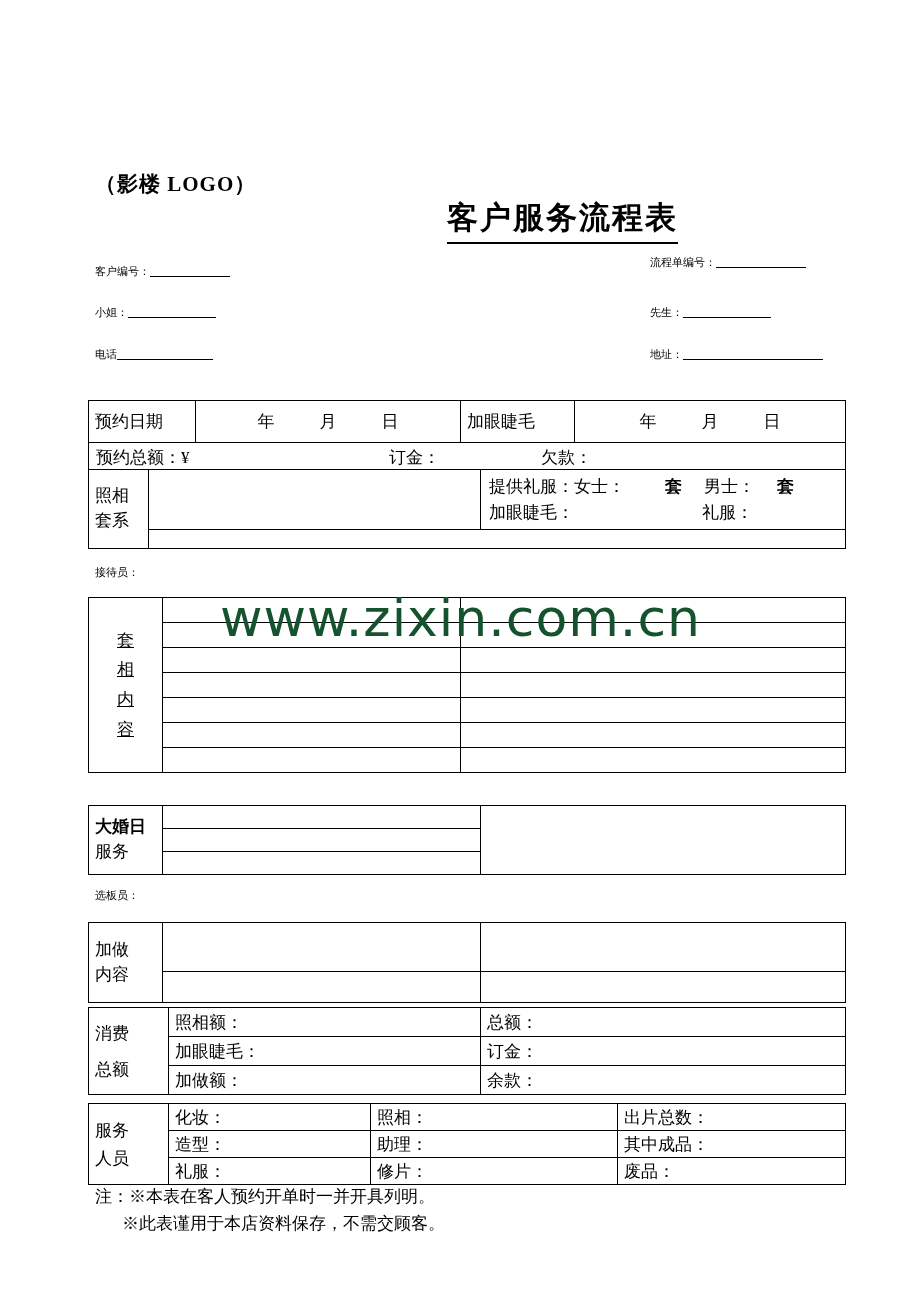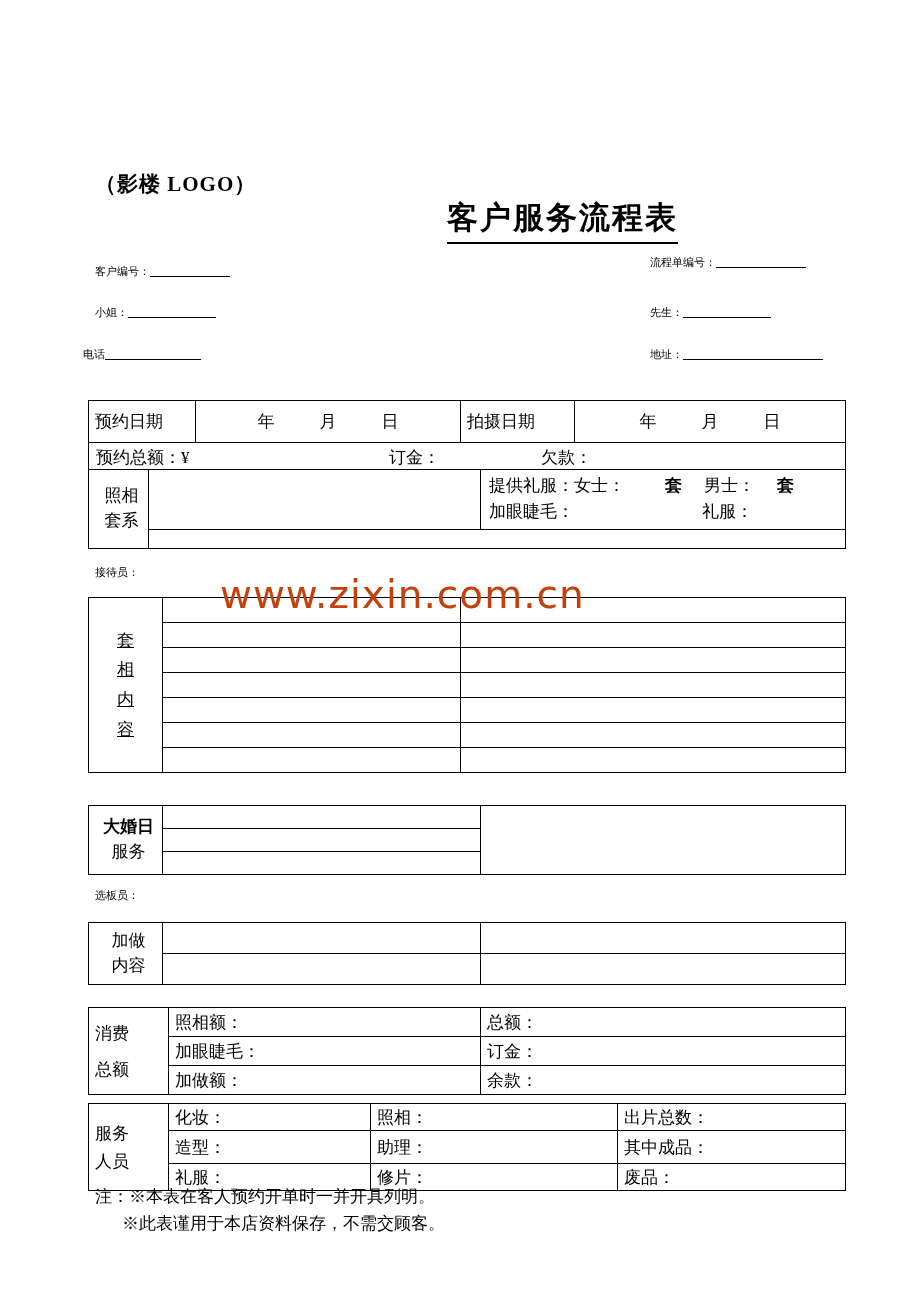--- a/index.html
+++ b/index.html
@@ -14,26 +14,26 @@
   .uline{display:inline-block;border-bottom:1px solid #000;height:16px;vertical-align:-2px;}
   table{border-collapse:collapse;table-layout:fixed;width:757px;}
   td{border:1px solid #000;font-size:17px;padding:0;vertical-align:middle;overflow:hidden;}
   .t-part + .t-part{margin-top:-1px;}
   td.lab{padding-left:6px;}
   .date-cell{display:flex;justify-content:center;gap:45px;}
   .totals{position:relative;height:26px;}
   .totals span{position:absolute;top:3px;white-space:nowrap;}
   .center{text-align:center;}
   .vert{width:19px;margin:0 auto;word-break:break-all;line-height:1.75;text-align:center;}
-  .dress{padding:4px 0 4px 8px;line-height:1.5;vertical-align:top;font-family:Liberation Mono, monospace;}
+  .dress{padding:4px 0 4px 8px;line-height:1.5;vertical-align:top;}
   .dress div{white-space:nowrap;}
-  .stack{line-height:1.45;text-align:center;}
+  .stack{line-height:1.45;}
   .gap2 div + div{margin-top:13px;}
   .gap1 div + div{margin-top:5px;}
-  .watermark{left:220px;top:572px;font-size:39px;color:#c2410c;
+  .watermark{left:220px;top:588px;font-size:52px;color:#14532d;
              font-family:"DejaVu Sans","Liberation Sans",sans-serif;letter-spacing:1px;pointer-events:none;}
   .note{font-size:17px;white-space:nowrap;}
 </style>
 </head>
 <body>
 
 <div class="page">
 
   <div class="abs logo">（影楼 LOGO）</div>
   <div class="abs title">客户服务流程表</div>
@@ -43,21 +43,21 @@
   </div>
   <div class="abs field" style="left:650px;top:251px;">
     <span>流程单编号：</span><span class="uline" style="width:90px;"></span>
   </div>
   <div class="abs field" style="left:95px;top:301px;">
     <span>小姐：</span><span class="uline" style="width:88px;"></span>
   </div>
   <div class="abs field" style="left:650px;top:301px;">
     <span>先生：</span><span class="uline" style="width:88px;"></span>
   </div>
-  <div class="abs field" style="left:83px;top:343px;font-family:Liberation Mono, monospace;">
+  <div class="abs field" style="left:95px;top:343px;font-family:Liberation Mono, monospace;">
     <span>电话</span><span class="uline" style="width:96px;"></span>
   </div>
   <div class="abs field" style="left:650px;top:343px;">
     <span>地址：</span><span class="uline" style="width:140px;"></span>
   </div>
 
   <div class="abs" style="left:88px;top:400px;">
     <table class="t-part">
       <colgroup>
           <col style="width:107px">
@@ -68,21 +68,21 @@
       <tbody>
           <tr style="height:42px;">
         <td class="lab">预约日期</td>
         <td>
           <div class="date-cell">
             <span>年</span>
             <span>月</span>
             <span>日</span>
           </div>
         </td>
-        <td class="lab">拍摄日期</td>
+        <td class="lab">加眼睫毛</td>
         <td>
           <div class="date-cell">
             <span>年</span>
             <span>月</span>
             <span>日</span>
           </div>
         </td>
       </tr>
     </tbody>
       </table>
@@ -209,21 +209,21 @@
   <div class="abs field" style="left:95px;top:888px;">选板员：</div>
 
   <div class="abs" style="left:88px;top:922px;">
     <table>
       <colgroup>
           <col style="width:74px">
           <col style="width:318px">
           <col style="width:365px">
         </colgroup>
       <tbody>
-          <tr style="height:31px;">
+          <tr style="height:49px;">
         <td rowspan="2" class="lab stack">
           <div>加做</div>
           <div>内容</div>
         </td>
         <td></td>
         <td></td>
       </tr>
       <tr style="height:31px;">
             <td></td>
             <td></td>
@@ -271,21 +271,21 @@
       <tbody>
           <tr style="height:27px;">
         <td rowspan="3" class="lab gap1">
           <div>服务</div>
           <div>人员</div>
         </td>
         <td class="lab">化妆：</td>
         <td class="lab">照相：</td>
         <td class="lab">出片总数：</td>
       </tr>
-      <tr style="height:33px;">
+      <tr style="height:27px;">
         <td class="lab">造型：</td>
         <td class="lab">助理：</td>
         <td class="lab">其中成品：</td>
       </tr>
       <tr style="height:27px;">
         <td class="lab">礼服：</td>
         <td class="lab">修片：</td>
         <td class="lab">废品：</td>
       </tr>
     </tbody>

